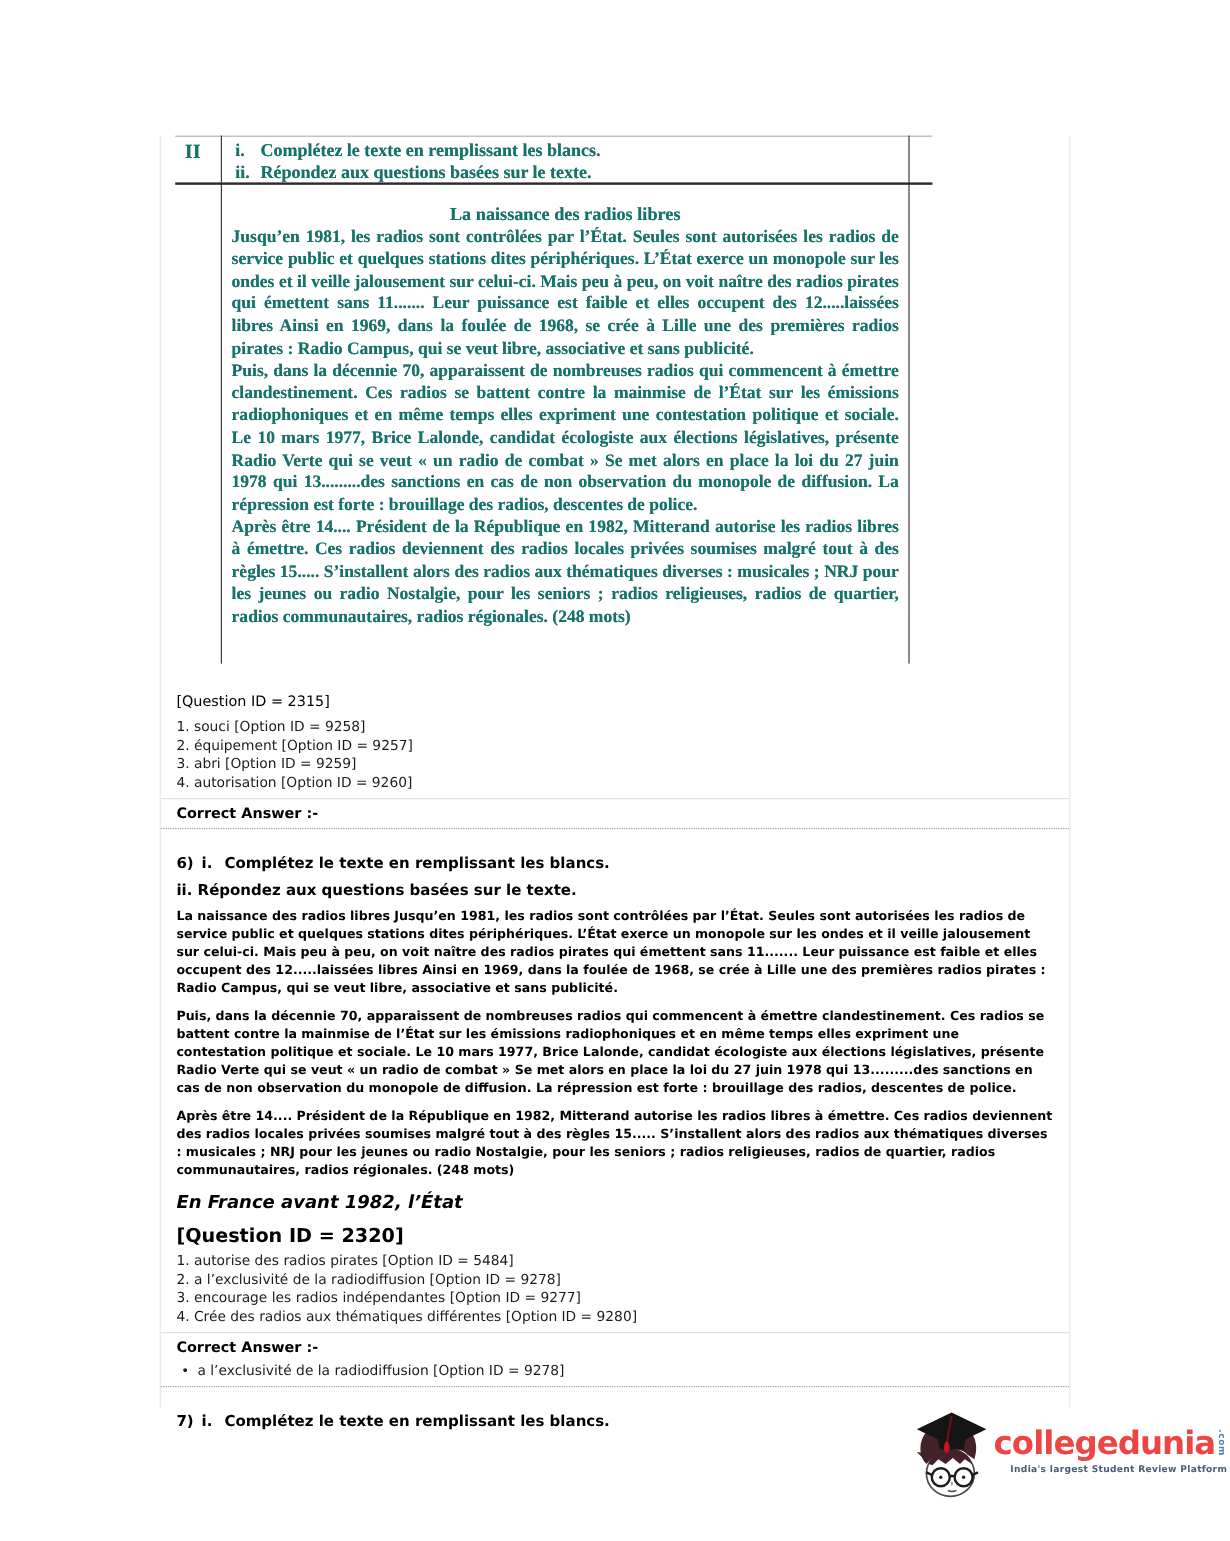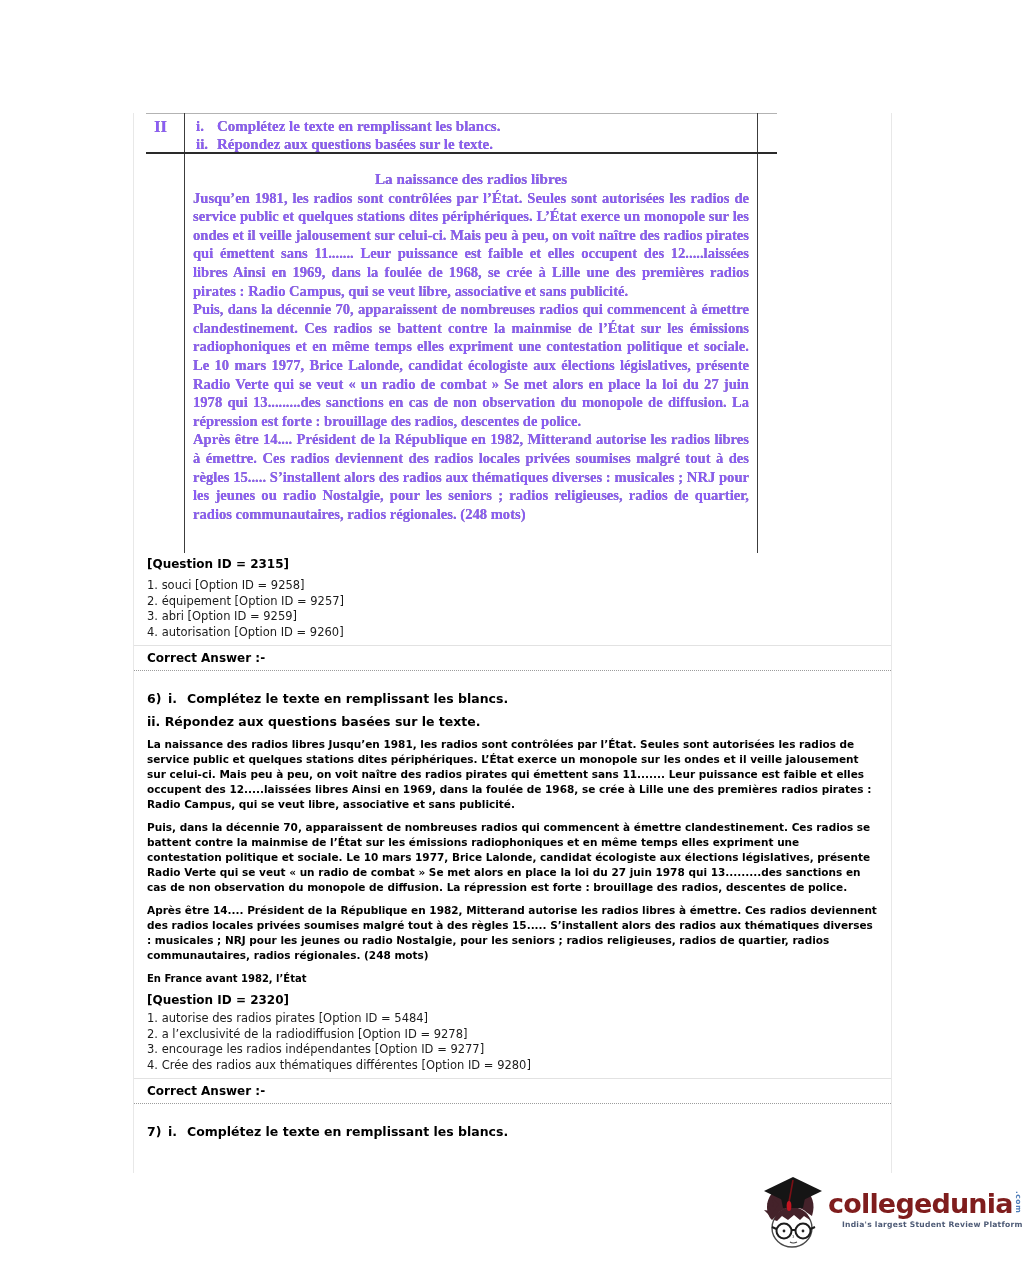--- a/index.html
+++ b/index.html
@@ -21,21 +21,21 @@
     border-left: 1px solid #e8e8e8;
     border-right: 1px solid #e8e8e8;
   }
 
   
   .scan {
     position: relative;
     margin-left: 12px;
     width: 612px; height: 440px;
     font-family: "Liberation Serif", "DejaVu Serif", serif;
-    color: #8b5cf6;
+    color: #0f766e;
     text-shadow: 0 0 0.45px rgba(20,20,20,0.55);
   }
   .scan-topline  { position: absolute; top: 0; left: 0; width: 631px; height: 1px; background: #b3b3b3; }
   .scan-underline{ position: absolute; top: 39px; left: 0; width: 631px; height: 2px; background: #2a2a2a; }
   .scan-vdiv     { position: absolute; top: 0; left: 38px;  width: 1px; height: 440px; background: #3c3c3c; }
   .scan-vright   { position: absolute; top: 0; left: 611px; width: 1px; height: 440px; background: #3c3c3c; }
   .scan-ii {
     position: absolute; top: 4px; left: 8px;
     font-weight: bold; font-size: 17px;
   }
@@ -48,56 +48,56 @@
     margin-left: 39px;
     padding: 17px 9px 0 8px;
     font-size: 14.6px; line-height: 18.6px;
     text-align: justify;
   }
   .scan-title { text-align: center; font-weight: bold; font-size: 15.2px; margin: 0; }
   .scan-p { margin: 0; font-weight: bold; }
 
   
   .qid {
-    margin: 4px 0 0 13px;
-    font-weight: bold; font-size: 12px;
+    margin: 24px 0 0 13px;
+    font-weight: normal; font-size: 12px;
   }
   .opts { margin: 9px 0 0 13px; font-size: 11.5px; color: #1b1b1b; }
   .opts > div { margin-bottom: 4px; line-height: 11.5px; }
   .line-solid  { border-top: 1px solid #e2e2e2; margin-top: 7px; }
   .line-dotted { border-top: 1px dotted #9c9c9c; }
   .correct { margin: 5px 0 5px 13px; font-weight: bold; font-size: 12px; }
   .correct-item { margin: 1px 0 6px 17px; font-size: 11.5px; color: #1b1b1b; }
   .correct-item .bullet { display: inline-block; margin-right: 7px; font-size: 11px; }
   .q-head { margin: 20px 0 0 13px; font-weight: bold; font-size: 12.5px; }
   .q-head .qnum   { display: inline-block; min-width: 21px; }
   .q-head .qroman { display: inline-block; min-width: 19px; }
   .sub-instr { margin: 8px 0 0 13px; font-weight: bold; font-size: 12.5px; }
   .bold-para {
     margin: 8px 14px 0 13px;
     font-weight: bold; font-size: 10.5px; line-height: 15px;
     color: #000;
   }
-  .sub-q { margin: 10px 0 0 13px; font-weight: bold; font-size: 10px; }
-  .qid2 { margin: 9px 0 0 13px; font-weight: bold; font-size: 12px; }
+  .sub-q { margin: 10px 0 0 13px; font-weight: bold; font-size: 15px; font-style: italic; }
+  .qid2 { margin: 9px 0 0 13px; font-weight: bold; font-size: 16px; }
   .opts2 { margin: 6px 0 0 13px; }
 
   
   .logo {
     position: absolute;
     left: 760px; top: 1172px;
     width: 250px; height: 100px;
     cursor: pointer;
   }
   .logo-mascot { position: absolute; left: 2px; top: 4px; width: 62px; height: 84px; }
   .logo-text { position: absolute; left: 68px; top: 16px; }
   .brand-row { white-space: nowrap; }
   .brand {
     font-size: 27px; font-weight: bold;
-    color: #7f1d1d; letter-spacing: -0.8px;
+    color: #ef4444; letter-spacing: -0.8px;
   }
   .brand-suffix {
     display: inline-block;
     writing-mode: vertical-rl;
     font-size: 7.5px; font-weight: bold;
     color: #4d7cb8;
     vertical-align: top;
     margin-left: 1px; margin-top: 3px;
     letter-spacing: 0.5px;
   }
@@ -159,20 +159,23 @@
   <div class="qid2">[Question ID = 2320]</div>
 
   <div class="opts opts2">
     <div>1. autorise des radios pirates [Option ID = 5484]</div>
     <div>2. a l’exclusivité de la radiodiffusion [Option ID = 9278]</div>
     <div>3. encourage les radios indépendantes [Option ID = 9277]</div>
     <div>4. Crée des radios aux thématiques différentes [Option ID = 9280]</div>
   </div>
   <div class="line-solid"></div>
   <div class="correct">Correct Answer :-</div>
+  <div class="correct-item">
+    <span class="bullet">•</span><span>a l’exclusivité de la radiodiffusion [Option ID = 9278]</span>
+  </div>
   <div class="line-dotted"></div>
 
   <div class="q-head">
     <span class="qnum">7)</span><span class="qroman">i.</span><span>Complétez le texte en remplissant les blancs.</span>
   </div>
 
 </div>
 
 <div class="logo">
   <svg class="logo-mascot" viewBox="0 0 62 84" xmlns="http://www.w3.org/2000/svg">

